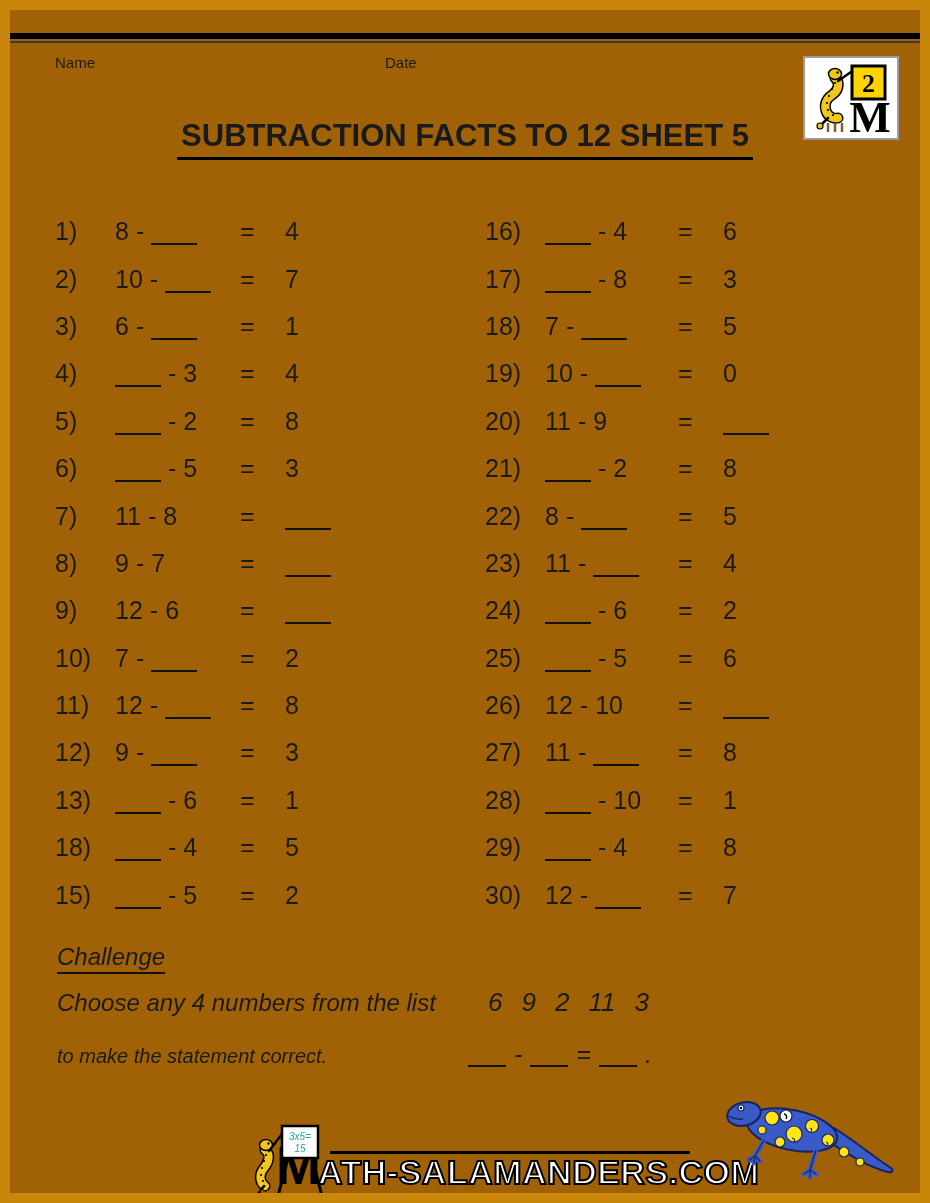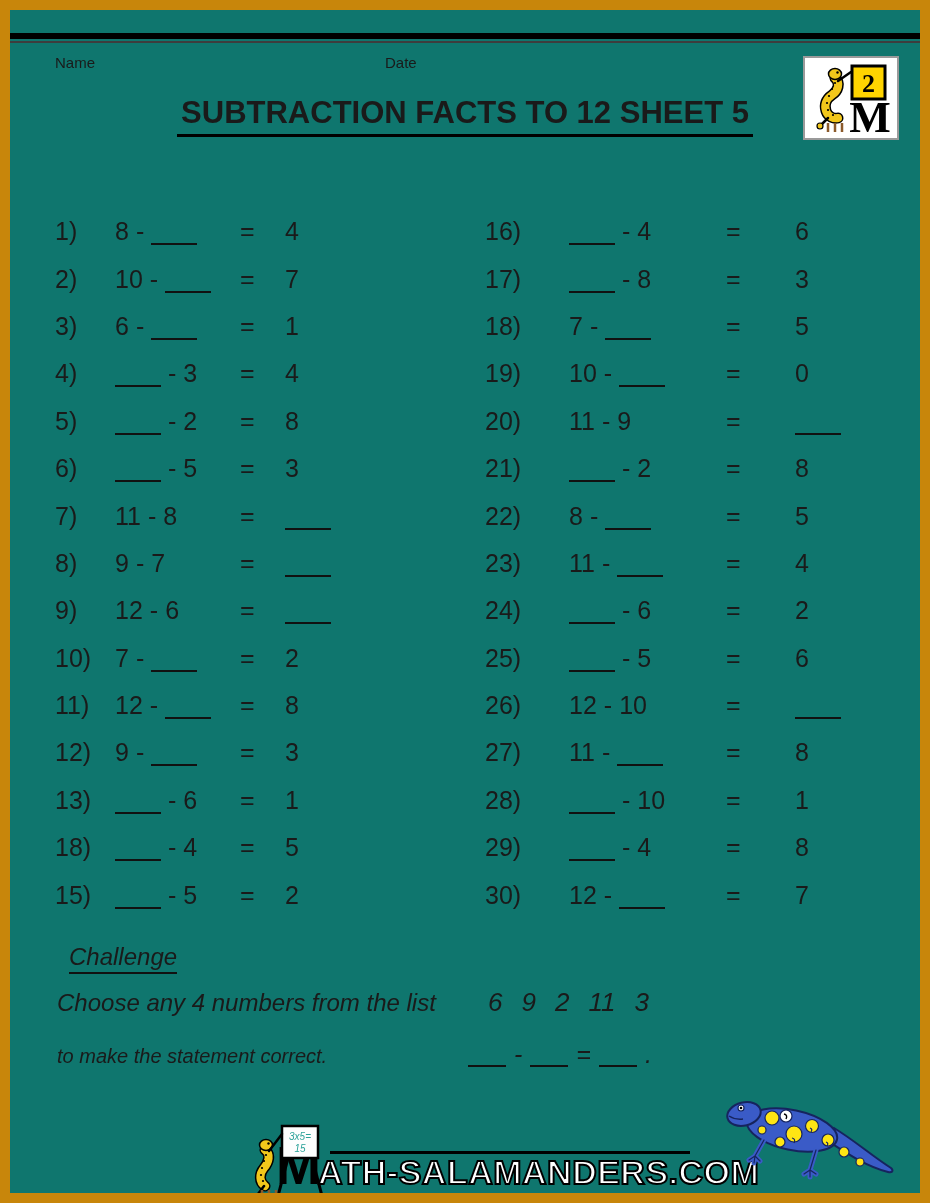--- a/index.html
+++ b/index.html
@@ -1,42 +1,42 @@
 <!DOCTYPE html>
 <html style="--frame: #C8860B; --salamander-yellow: #F2C71B; --badge-yellow: #FFD400; --blue-salamander: #3A5BC7; --blue-outline: #16245E; --spot-yellow: #FFE514; --board-text: #2AA198; --stool-brown: #8B5A2B;"><head>
 <meta charset="utf-8">
 <style>
   html,body{margin:0;padding:0;background:#fff;}
   .page{
     position:relative;
     width:930px;height:1203px;
     box-sizing:border-box;
     border:10px solid var(--frame,#C8860B);
-    background:#0f766e;
+    background:#a16207;
     font-family:"Liberation Sans",sans-serif;
     color:#1a1a1a;
     overflow:hidden;
   }
   .rule-thick{position:absolute;left:0;right:0;top:23px;height:6px;background:#000;}
   .rule-thin{position:absolute;left:0;right:0;top:31px;height:2px;background:#3d3d3d;}
   .name-label{position:absolute;left:45px;top:44px;font-size:15px;}
   .date-label{position:absolute;left:375px;top:44px;font-size:15px;}
   .logo-box{position:absolute;left:793px;top:46px;width:92px;height:80px;border:2px solid #9a9a9a;background:#fff;display:flex;align-items:center;justify-content:center;}
   .title-wrap{position:absolute;left:0;right:0;top:85px;text-align:center;}
-  .title{display:inline-block;font-size:31px;font-weight:700;letter-spacing:0px;border-bottom:3px solid #000;padding:0 4px 3px;}
+  .title{display:inline-block;font-size:31px;font-weight:700;letter-spacing:0px;border-bottom:3px solid #000;padding:0 4px 3px;margin-top:23px;}
   .instruction{position:absolute;left:0;right:0;top:151px;text-align:center;font-size:23px;}
   .prob-col{position:absolute;top:198px;display:grid;grid-template-rows:repeat(15,47.4px);}
   .prob-col.left{left:45px;}
   .prob-col.right{left:475px;}
   .prob-row{display:grid;grid-template-columns:60px 125px 45px 70px;align-items:center;font-size:25px;}
-  .prob-col.right .prob-row{grid-template-columns:60px 133px 45px 70px;gap:24px;}
+  .prob-col.right .prob-row{grid-template-columns:60px 133px 45px 70px;}
   .pexpr,.pans{white-space:nowrap;}
   .sep{margin:0 7px;}
   .blank{display:inline-block;width:46px;height:0;border-bottom:2.5px solid #111;transform:translateY(5px);}
-  .challenge-heading{position:absolute;left:59px;top:933px;font-size:24px;font-style:italic;border-bottom:2px solid #111;padding-bottom:1px;}
+  .challenge-heading{position:absolute;left:47px;top:933px;font-size:24px;font-style:italic;border-bottom:2px solid #111;padding-bottom:1px;}
   .challenge-line1{position:absolute;left:47px;top:979px;font-size:24px;font-style:italic;}
   .challenge-numbers{position:absolute;left:478px;top:977px;font-size:26px;font-style:italic;display:flex;gap:19px;}
   .challenge-line2{position:absolute;left:47px;top:1035px;font-size:20px;font-style:italic;}
   .challenge-eq{position:absolute;left:458px;top:1030px;font-size:25px;font-style:italic;display:flex;align-items:baseline;gap:8px;}
   .challenge-eq .blank{width:38px;transform:translateY(4px);}
   .footer-grade{position:absolute;left:320px;width:360px;top:1120px;text-align:center;font-size:15px;font-weight:700;letter-spacing:7px;}
   .footer-line{position:absolute;left:320px;width:360px;top:1141px;height:3px;background:#000;}
   .footer-site{position:absolute;left:266px;top:1128px;display:flex;align-items:baseline;}
   .site-m{font-size:54px;font-weight:700;color:#000;line-height:1;}
   .site-rest{font-size:34px;font-weight:700;color:#fff;-webkit-text-stroke:2px #000;letter-spacing:0.5px;line-height:1;margin-left:-3px;margin-top:12px;}

